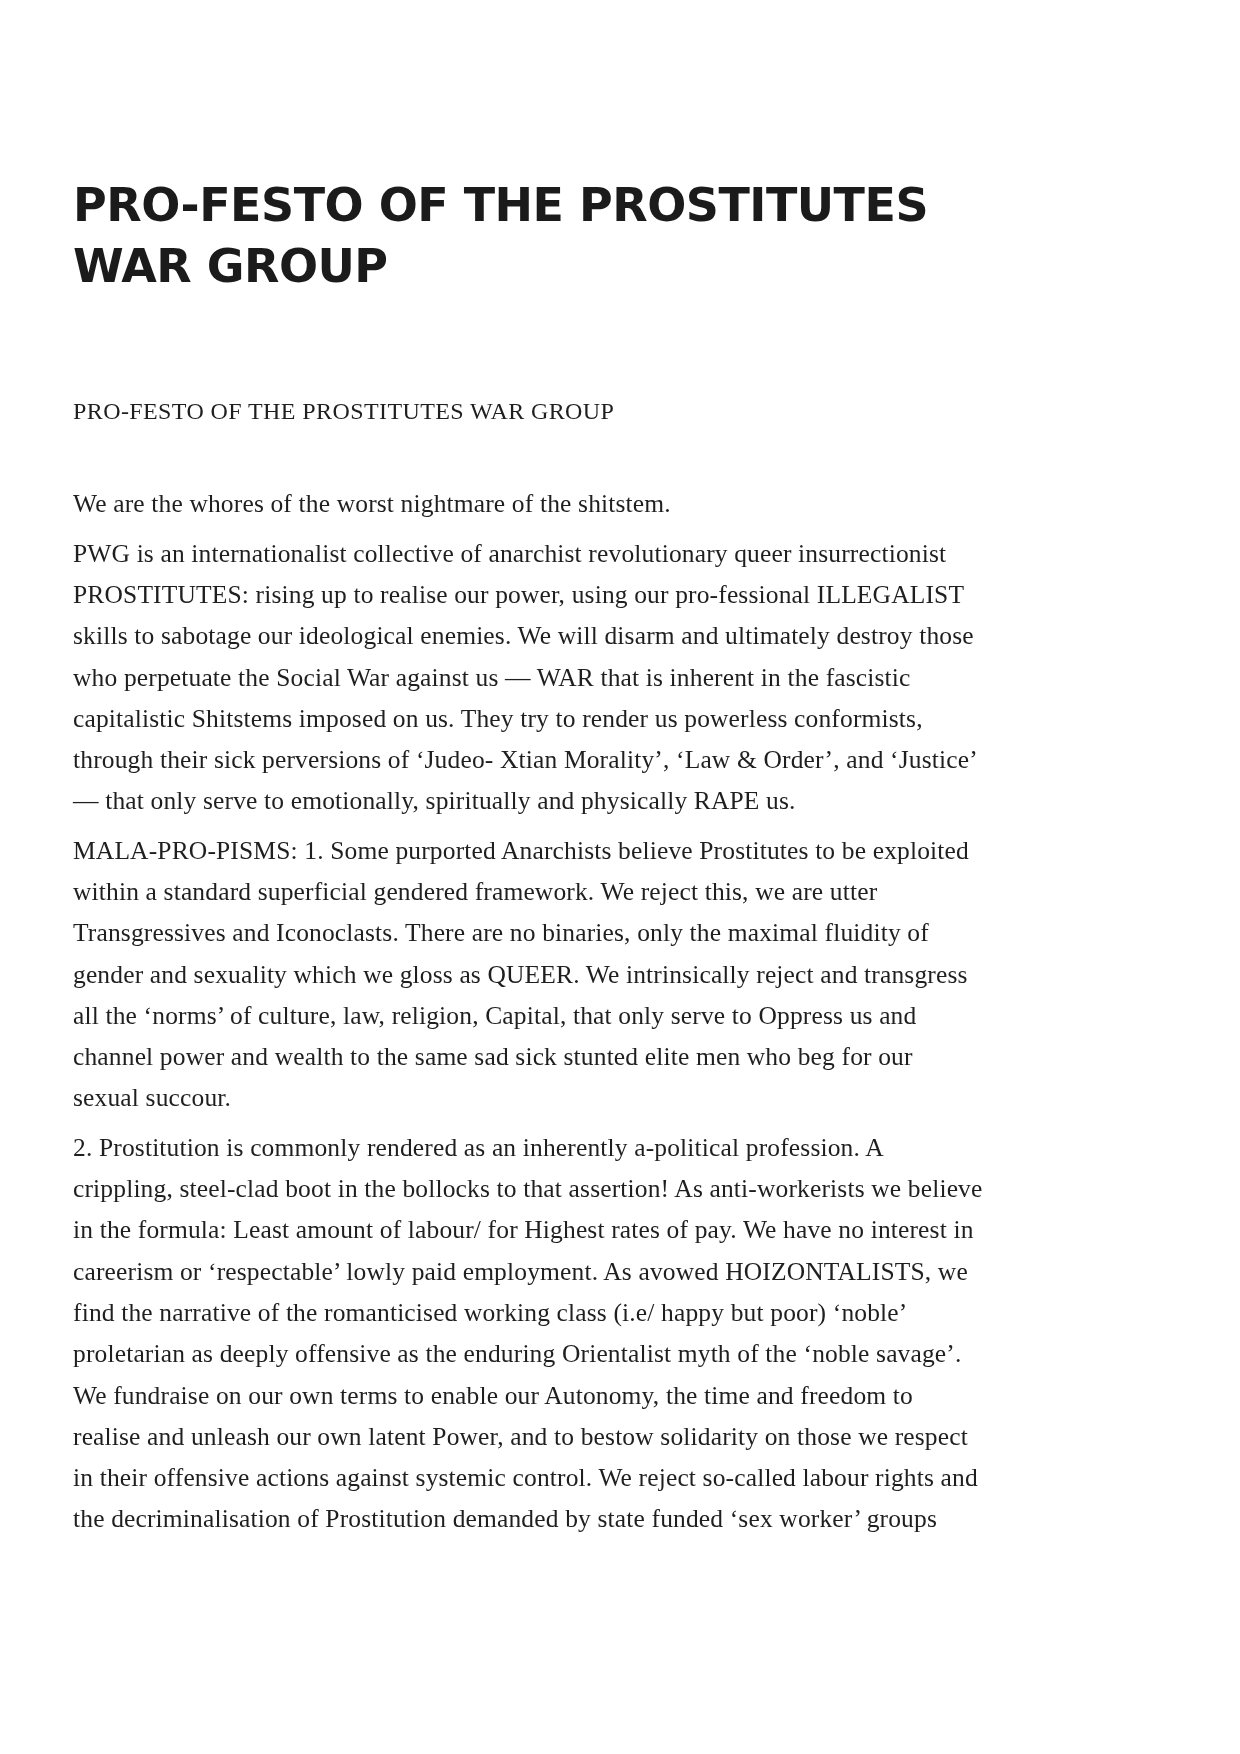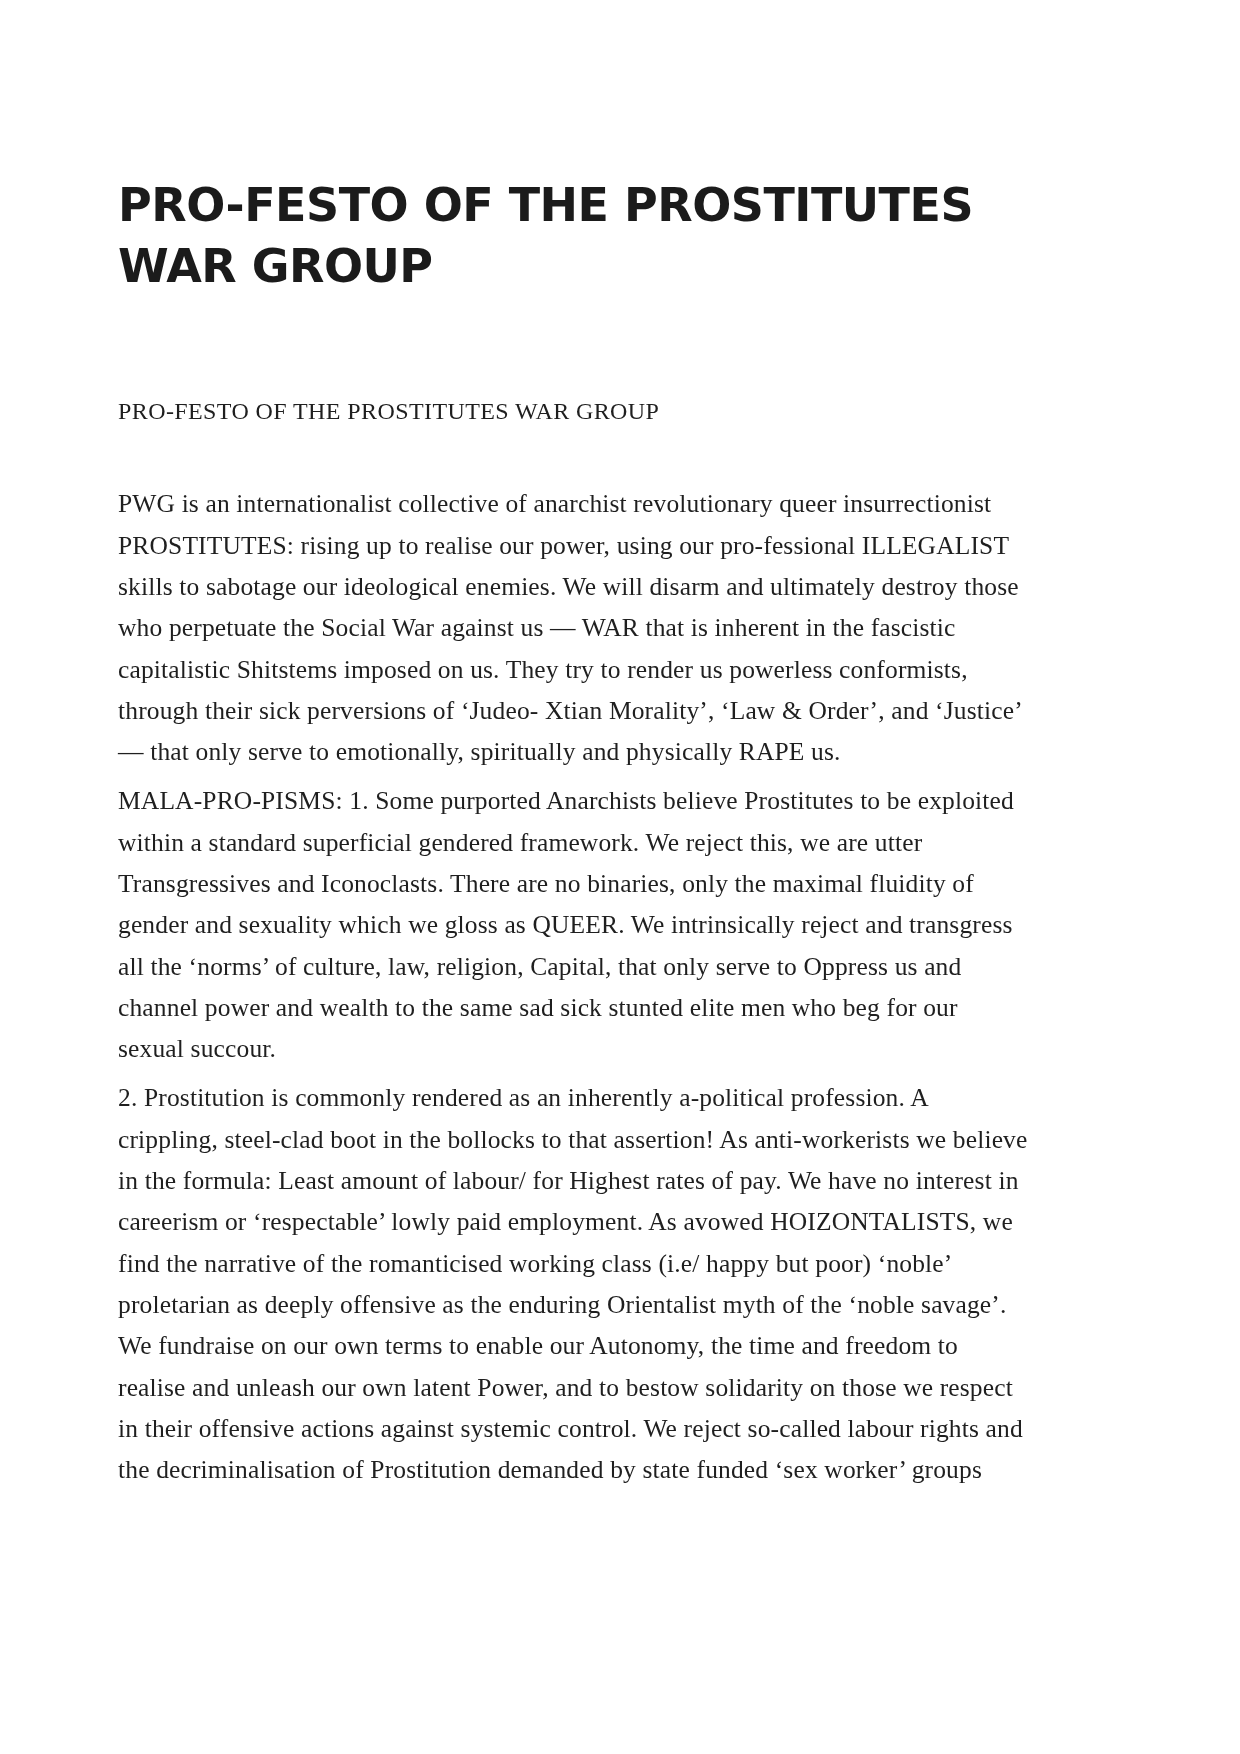--- a/index.html
+++ b/index.html
@@ -11,21 +11,21 @@
     width: 1240px;
     height: 1754px;
     overflow: hidden;
     font-family: "Liberation Serif", serif;
     color: #1a1a1a;
   }
   .page {
     box-sizing: border-box;
     width: 1240px;
     min-height: 1754px;
-    padding: 175px 120px 0 118px;
+    padding: 175px 120px 0 73px;
     background: #ffffff;
   }
   .doc-title {
     font-family: "DejaVu Sans", sans-serif;
     font-weight: 700;
     font-size: 46px;
     line-height: 1.32;
     letter-spacing: -0.5px;
     color: #1b1b1b;
     margin: 0 0 96px 0;
@@ -57,20 +57,21 @@
 <body>
 
 <div class="page">
 
   <h1 class="doc-title">PRO-FESTO OF THE PROSTITUTES WAR GROUP</h1>
 
   <div class="block">
 
     <p class="body-text subheading">PRO-FESTO OF THE PROSTITUTES WAR GROUP</p>
 
+    <p class="body-text para">We are the whores of the worst nightmare of the shitstem.</p>
 
     <p class="body-text para">PWG is an internationalist collective of anarchist revolutionary queer insurrectionist PROSTITUTES: rising up to realise our power, using our pro-fessional ILLEGALIST skills to sabotage our ideological enemies. We will disarm and ultimately destroy those who perpetuate the Social War against us — WAR that is inherent in the fascistic capitalistic Shitstems imposed on us. They try to render us powerless conformists, through their sick perversions of ‘Judeo- Xtian Morality’, ‘Law &amp; Order’, and ‘Justice’ — that only serve to emotionally, spiritually and physically RAPE us.</p>
 
     <p class="body-text para">MALA-PRO-PISMS: 1. Some purported Anarchists believe Prostitutes to be exploited within a standard superficial gendered framework. We reject this, we are utter Transgressives and Iconoclasts. There are no binaries, only the maximal fluidity of gender and sexuality which we gloss as QUEER. We intrinsically reject and transgress all the ‘norms’ of culture, law, religion, Capital, that only serve to Oppress us and channel power and wealth to the same sad sick stunted elite men who beg for our sexual succour.</p>
 
     <p class="body-text para">2. Prostitution is commonly rendered as an inherently a-political profession. A crippling, steel-clad boot in the bollocks to that assertion! As anti-workerists we believe in the formula: Least amount of labour/ for Highest rates of pay. We have no interest in careerism or ‘respectable’ lowly paid employment. As avowed HOIZONTALISTS, we find the narrative of the romanticised working class (i.e/ happy but poor) ‘noble’ proletarian as deeply offensive as the enduring Orientalist myth of the ‘noble savage’. We fundraise on our own terms to enable our Autonomy, the time and freedom to realise and unleash our own latent Power, and to bestow solidarity on those we respect in their offensive actions against systemic control. We reject so-called labour rights and the decriminalisation of Prostitution demanded by state funded ‘sex worker’ groups</p>
 
   </div>
 
 </div>

